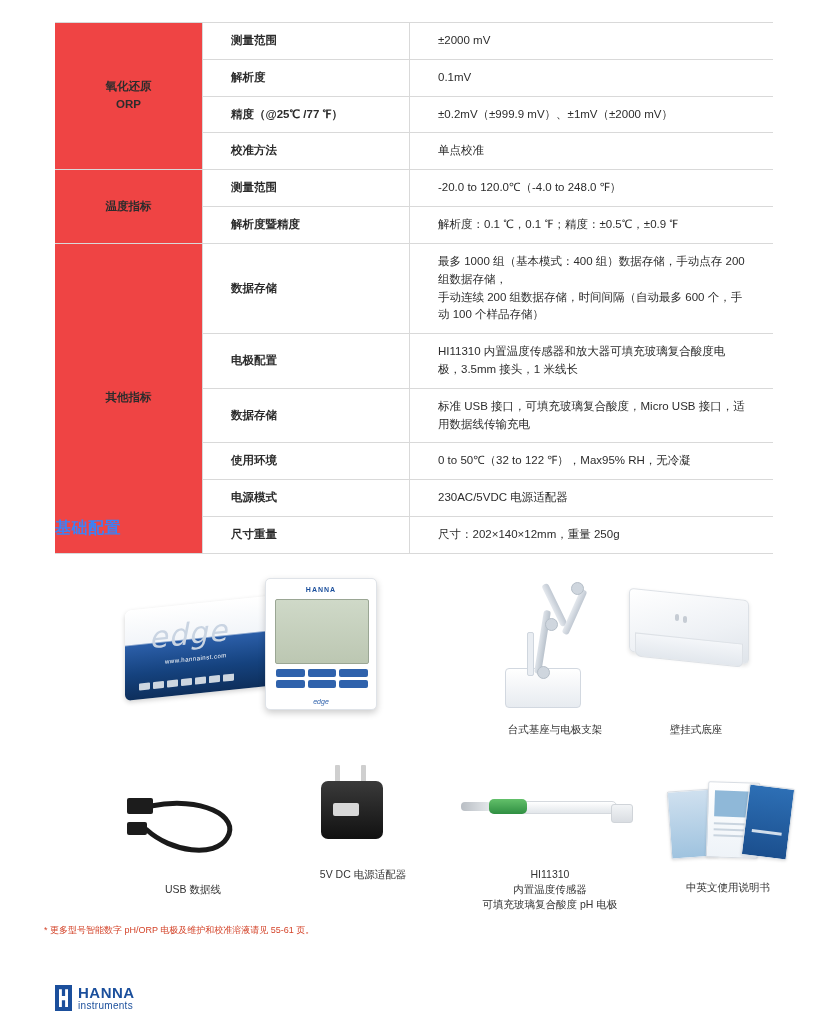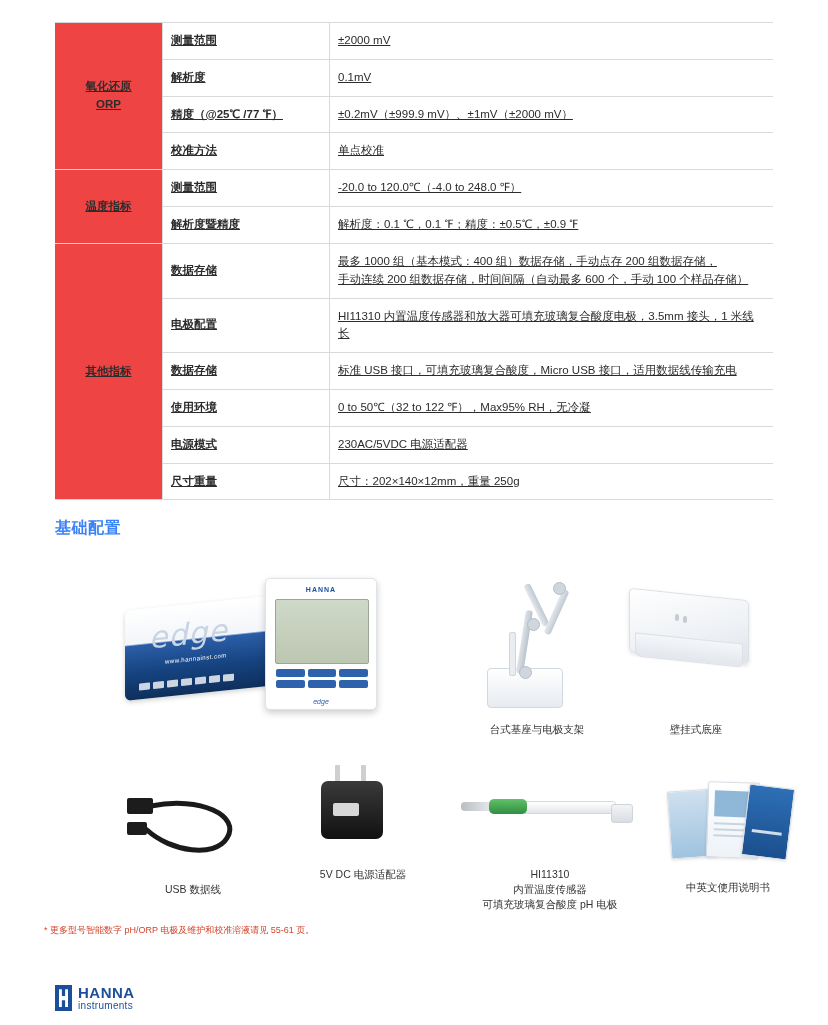--- a/index.html
+++ b/index.html
@@ -24,25 +24,24 @@
     width: 718px;
   }
   table.spec {
     border-collapse: collapse;
     width: 100%;
     table-layout: fixed;
     font-size: 11.5px;
   }
   table.spec td {
     border-bottom: 1px solid #d9d9d9;
-    padding: 9px 8px;
+    padding: 9px 28px;
     vertical-align: middle;
     line-height: 1.55;
     color: #2c2c2c;
-    text-decoration: underline;
   }
   td.group {
     background: #ef4444;
     font-weight: bold;
     width: 91px;
     text-align: center;
     border-right: 1px solid #d9d9d9;
     border-bottom: 1px solid #d9d9d9;
     color: #231f20;
     font-size: 11.5px;
@@ -378,21 +377,21 @@
           <i></i>
           <i></i>
           <i></i>
           <i></i>
         </div>
         <div class="logo2">edge</div>
       </div>
     </div>
   </div>
 
-  <div class="cell" style="left:402px; top:10px; width:160px;">
+  <div class="cell" style="left:420px; top:10px; width:160px;">
     <div style="position:relative;height:150px;">
       <div class="stand">
         <div class="base"></div>
         <div class="arm1"></div>
         <div class="arm2"></div>
         <div class="arm3"></div>
         <div class="knob" style="left:62px;top:100px;"></div>
         <div class="knob" style="left:70px;top:52px;"></div>
         <div class="knob" style="left:96px;top:16px;"></div>
         <div class="probe"></div>

